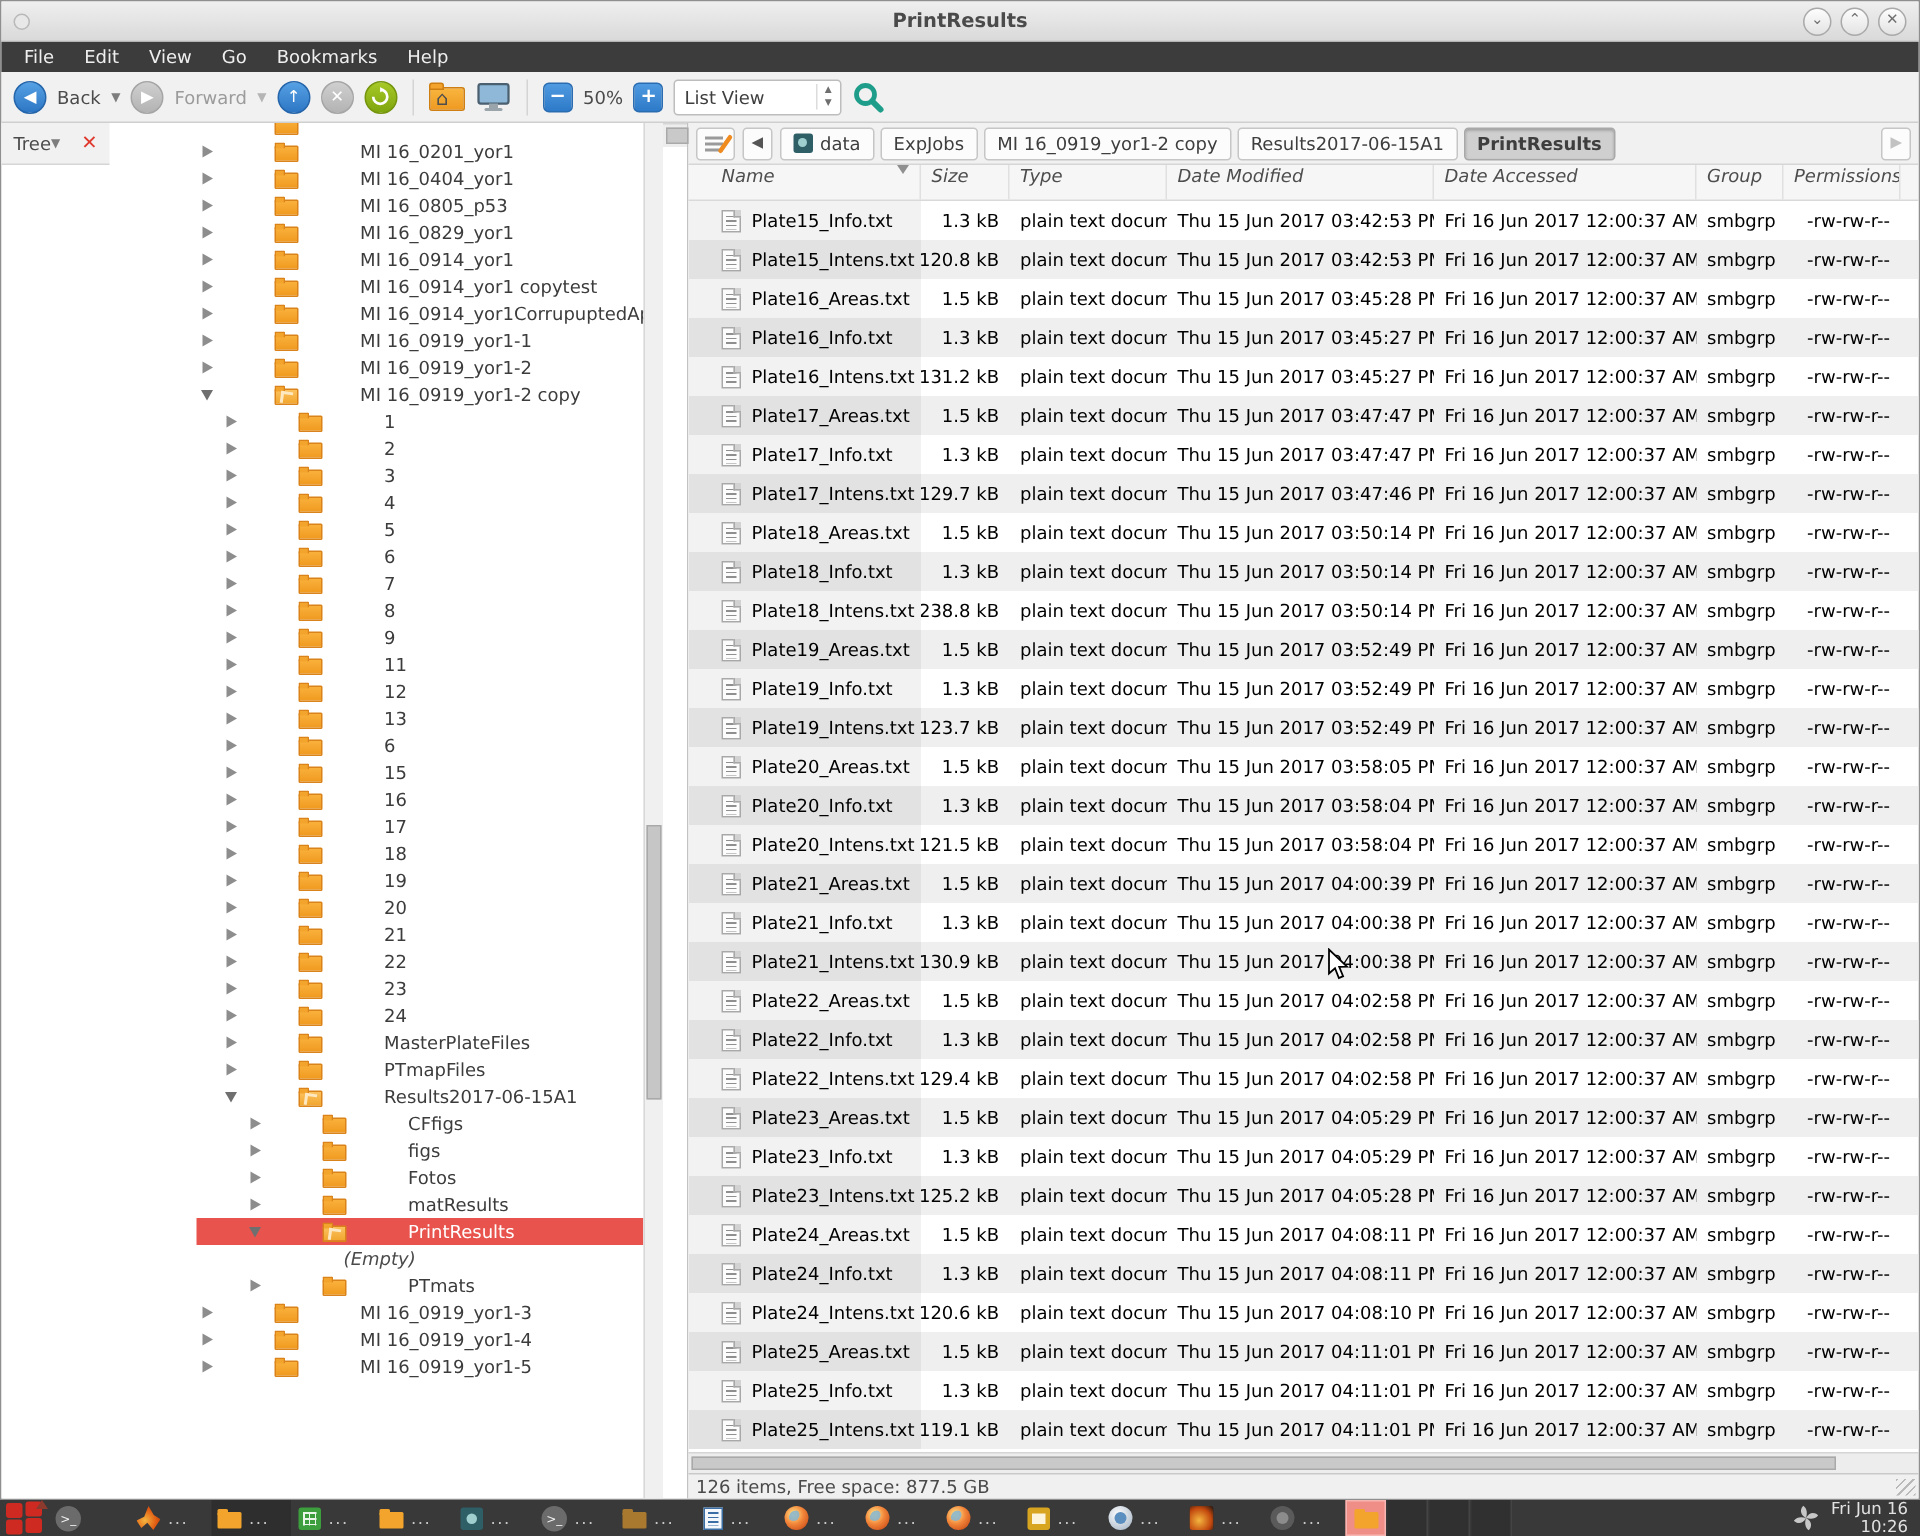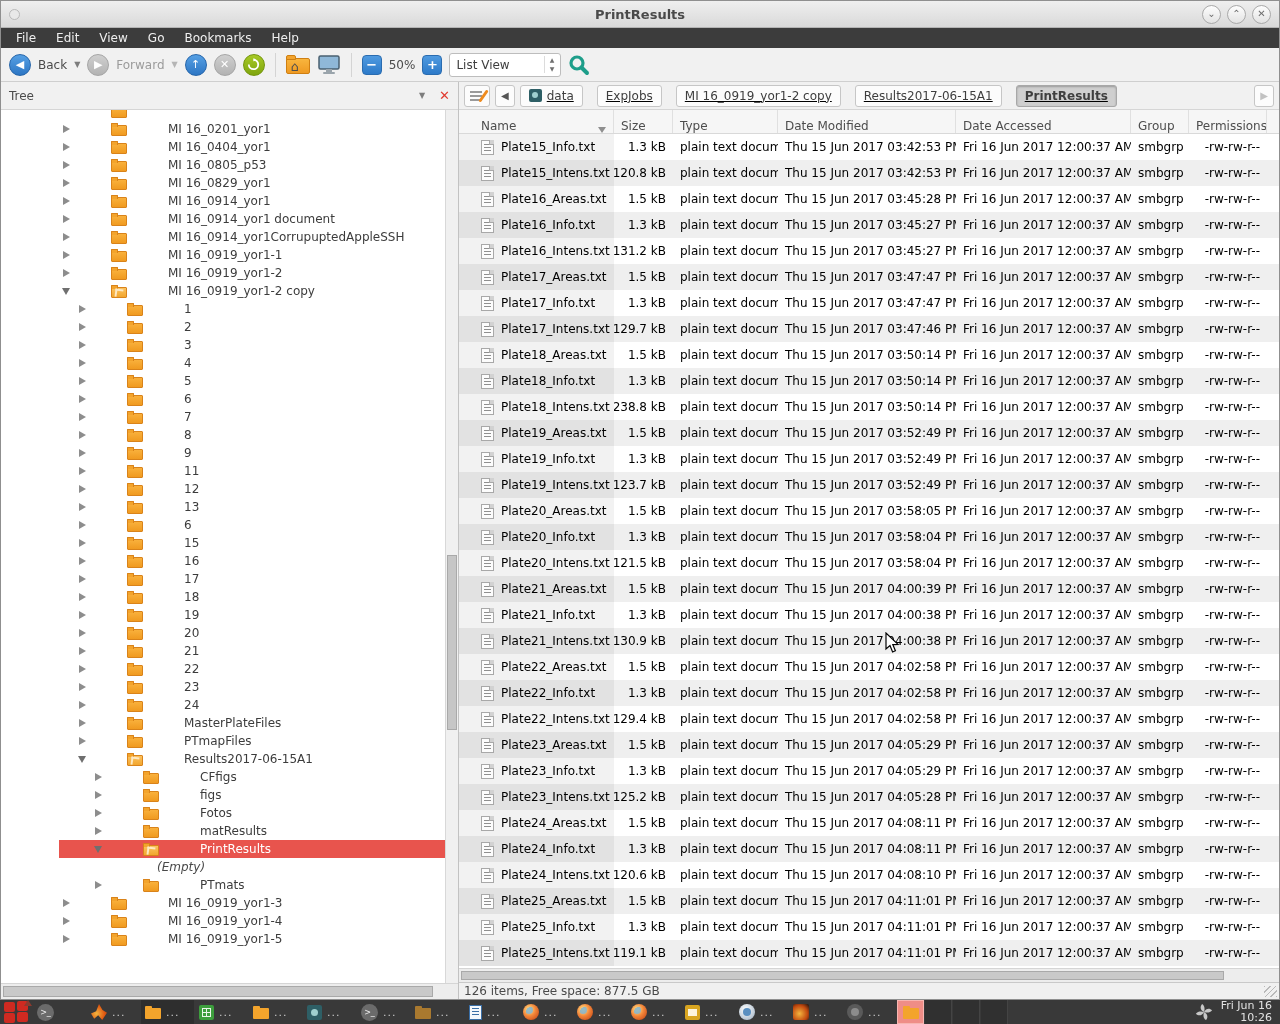--- a/index.html
+++ b/index.html
@@ -42,21 +42,21 @@
     display:flex; align-items:center; padding:0 6px; gap:4px; font-size:12px; color:#3e3e3e; }
   .spin { margin-left:auto; display:flex; flex-direction:column; align-items:center; border-left:1px solid #dcdcdc; padding-left:5px; }
   .spin b { font-size:6px; color:#6f6f6f; line-height:1.4; }
   .homeicon { position:relative; width:24px; height:19px; }
   .homeicon .body { position:absolute; left:0; top:3px; width:24px; height:16px; background:linear-gradient(#f8b53e,#ef9a22); border:1px solid #cf7f12; border-radius:2px; }
   .homeicon .tab { position:absolute; left:0; top:0; width:10px; height:5px; background:#f2a42e; border:1px solid #cf7f12; border-radius:2px 2px 0 0; }
   .homeicon .glyph { position:absolute; left:5px; top:4px; font-size:13px; color:#4e4e4e; }
 
   
   .main { flex:1; display:flex; min-height:0; }
-  .sidepane { width:458px; flex:0 0 458px; border-right:1px solid #c2c2c2; display:flex; flex-direction:column; background:#fff; min-height:0; }
+  .sidepane { width:458px; flex:0 0 458px; border-right:1px solid #c2c2c2; display:flex; flex-direction:row; background:#fff; min-height:0; }
   .sideheader { height:28px; flex:0 0 28px; background:#f1f1f1; border-bottom:1px solid #d6d6d6;
     display:flex; align-items:center; padding:0 8px; font-size:12px; color:#4b4b4b; }
   .sideheader .grow { flex:1; }
   .closex { color:#e03a2f; font-weight:bold; font-size:13px; margin-left:14px; }
 
   .treewrap { flex:1; position:relative; overflow:hidden; display:flex; min-height:0; }
   .tree { flex:1; overflow:hidden; padding-top:0; }
   .treerow { height:18px; display:flex; align-items:center; font-size:12px; color:#3c3c3c; position:relative;gap:36px; }
   .treerow.partial { height:10px; overflow:hidden; }
   .treerow.partial .ficon-folder { margin-top:-8px; }
@@ -94,21 +94,21 @@
   .arrowglyph { font-size:10px; color:#555; }
   .arrowglyph.dim { color:#c2c2c2; }
   .editicon { position:relative; width:14px; height:12px; }
   .editicon i { position:absolute; left:0; width:12px; height:2px; background:#9a9a9a; }
   .editicon i:nth-child(1){top:1px;} .editicon i:nth-child(2){top:5px;} .editicon i:nth-child(3){top:9px;}
   .editicon::after { content:""; position:absolute; right:-1px; top:-1px; width:3px; height:14px; background:#ef8b1f; transform:rotate(35deg); border-radius:2px; }
   .diskicon { width:13px; height:13px; border-radius:2px; background:#2e5f66; position:relative; }
   .diskicon::after { content:""; position:absolute; left:3px; top:3px; width:6px; height:6px; border-radius:50%; background:#9fd0cf; }
 
   .listheader { height:24px; flex:0 0 24px; display:flex; background:#f6f6f6; border-bottom:1px solid #d9d9d9; font-size:12px; color:#4d4d4d; }
-  .hcell { display:flex; align-items:flex-end; padding:0 7px; border-right:1px solid #e0e0e0; white-space:nowrap; overflow:hidden; }
+  .hcell { display:flex; align-items:flex-start; padding:0 7px; border-right:1px solid #e0e0e0; white-space:nowrap; overflow:hidden;font-style:italic; }
   .sorticon { margin-left:auto; width:0; height:0; border-top:6px solid #8f8f8f; border-left:4px solid transparent; border-right:4px solid transparent; }
 
   .filelist { flex:1; overflow:hidden; background:#fff; }
   .filerow { height:26px; display:flex; font-size:12px; color:#000000; }
   .filerow:nth-child(even) { background:#efefef; }
   .fcell { display:flex; align-items:center; padding:0 7px; white-space:nowrap; overflow:hidden; }
   .cell-name  { width:155px; flex:0 0 155px; background:rgba(0,0,0,0.05); padding-left:22px; gap:7px; }
   .cell-size  { width:59px;  flex:0 0 59px;  justify-content:flex-end; }
   .cell-type  { width:105px; flex:0 0 105px; }
   .cell-dmod  { width:178px; flex:0 0 178px; }
@@ -310,21 +310,21 @@
               </div>
               <div class="treerow">
                 <div class="tsp" style="width: 22px;"></div>
                 <div class="exp">
                   <div class="tri-r"></div>
                 </div>
                 <div class="ficon-folder">
                   <div class="b"></div>
                   <div class="t"></div>
                 </div>
-                <div class="lbl">MI 16_0914_yor1 document</div>
+                <div class="lbl">MI 16_0914_yor1 copytest</div>
               </div>
               <div class="treerow">
                 <div class="tsp" style="width: 22px;"></div>
                 <div class="exp">
                   <div class="tri-r"></div>
                 </div>
                 <div class="ficon-folder">
                   <div class="b"></div>
                   <div class="t"></div>
                 </div>
@@ -769,21 +769,21 @@
           <div class="pbtn icononly">
             <span class="editicon">
                 <i></i>
                 <i></i>
                 <i></i>
               </span>
           </div>
           <div class="pbtn icononly">
             <span class="arrowglyph">◀</span>
           </div>
-          <div id="crumbs" style="display:flex; gap:14px;text-decoration:underline;">
+          <div id="crumbs" style="display:flex; gap:4px;">
               <div class="pbtn">
                 <div class="diskicon"></div>
                 <div>data</div>
               </div>
               <div class="pbtn">
                 <div>ExpJobs</div>
               </div>
               <div class="pbtn">
                 <div>MI 16_0919_yor1-2 copy</div>
               </div>

